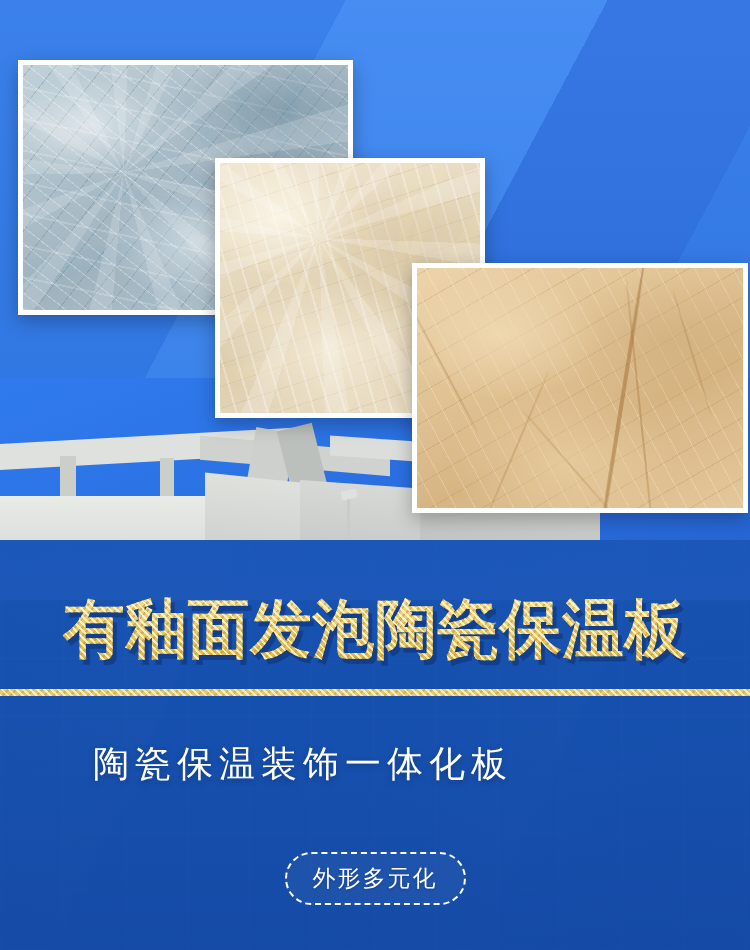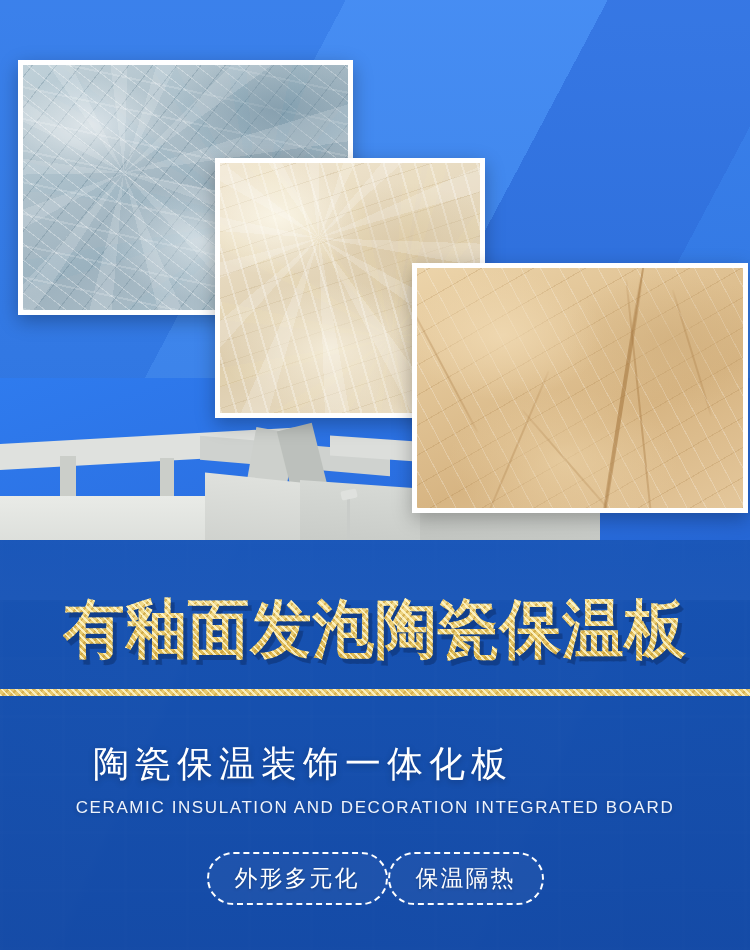--- a/index.html
+++ b/index.html
@@ -394,20 +394,18 @@
   </div>
 
   <div class="title-wrap">
     <div class="main-title">有釉面发泡陶瓷保温板</div>
   </div>
 
   <div class="gold-divider"></div>
 
   <div class="sub-cn">陶瓷保温装饰一体化板</div>
 
-  <div class="sub-en">CERAMIC INSULATION AND DECORATION INTEGRATED BOARD</div>
 
   <div class="pills">
     <div class="pill">外形多元化</div>
-    <div class="pill">保温隔热</div>
   </div>
 
 </div>
 
 </body></html>

